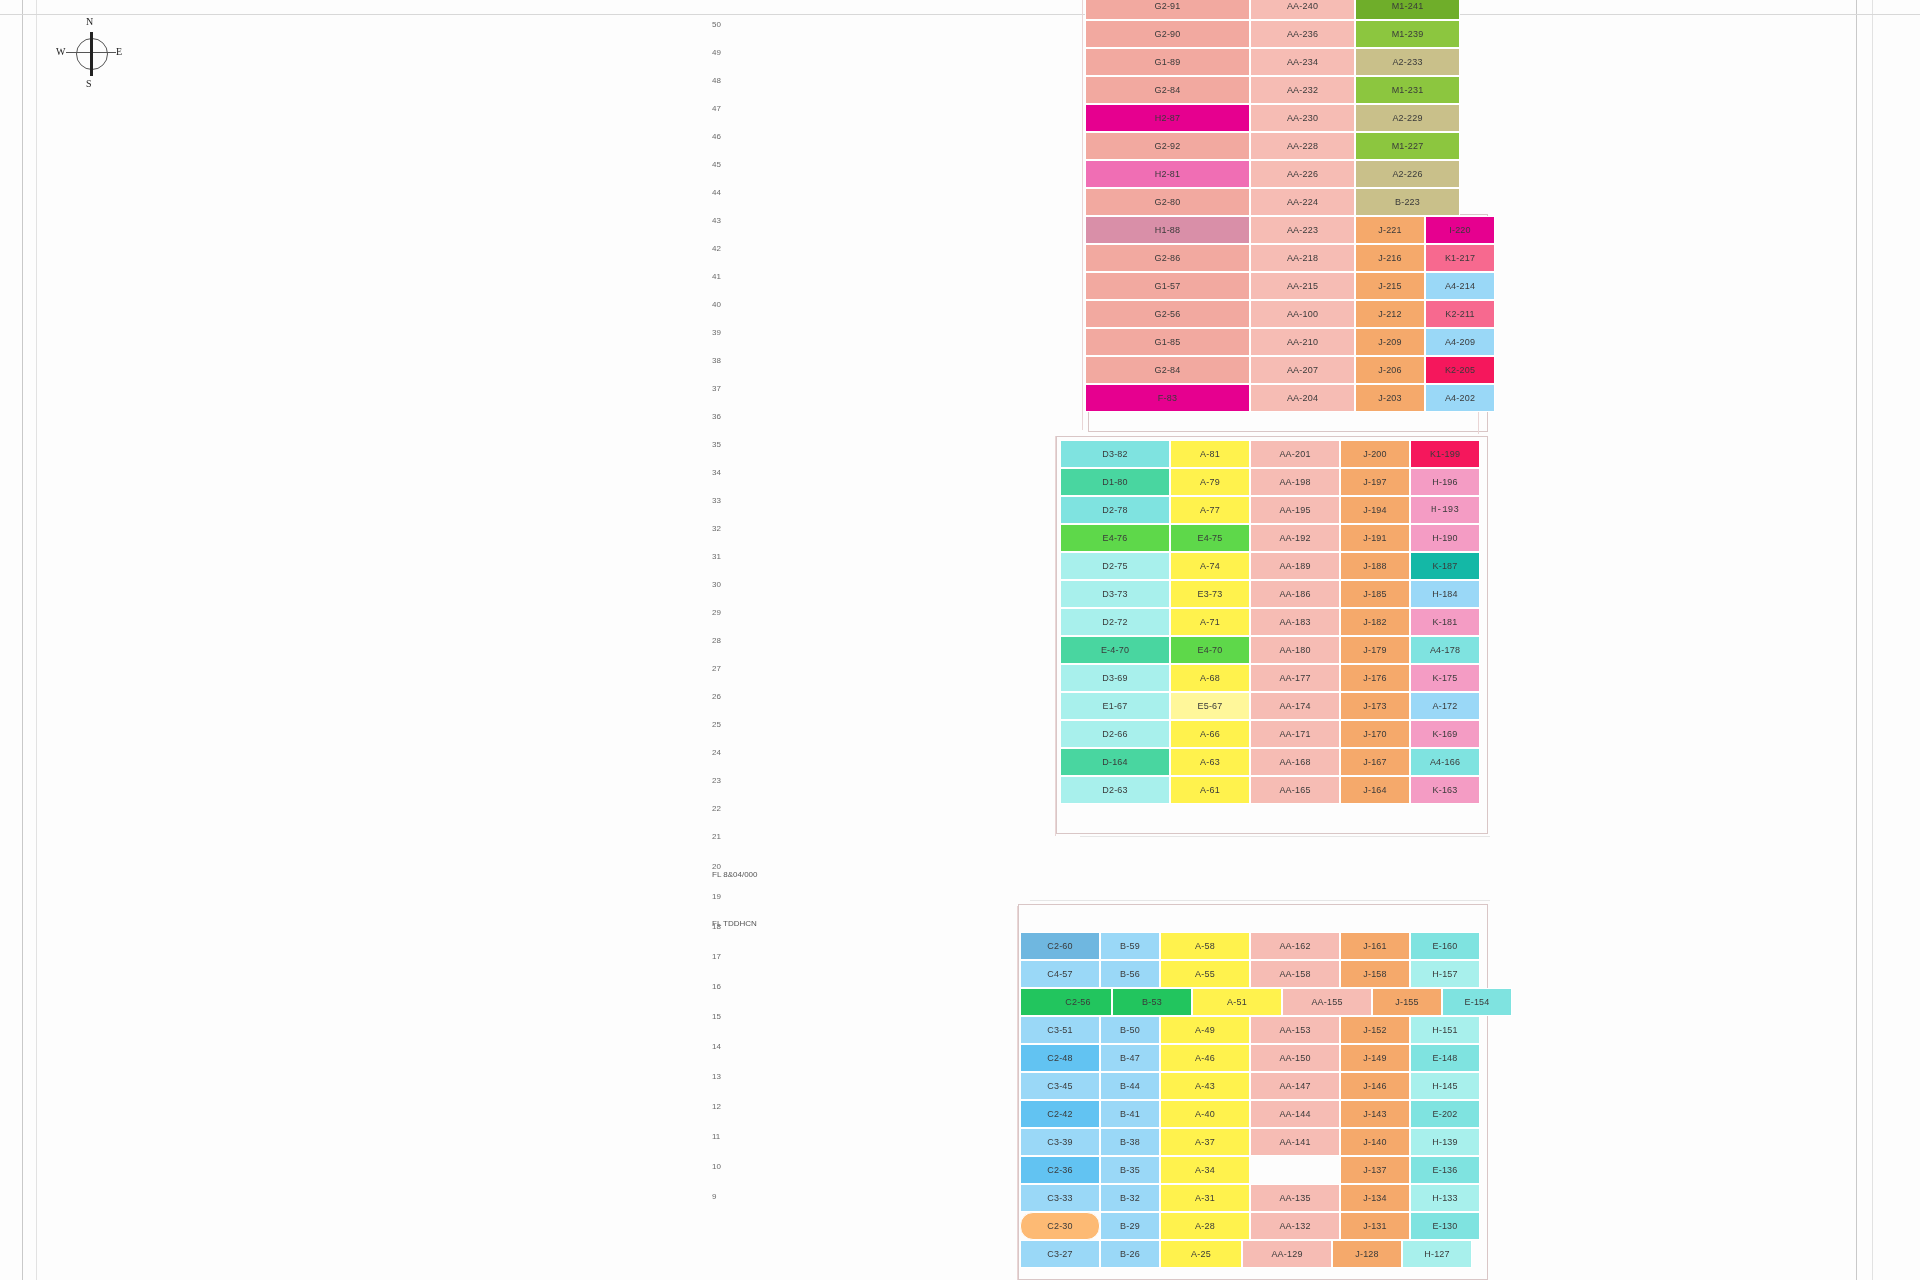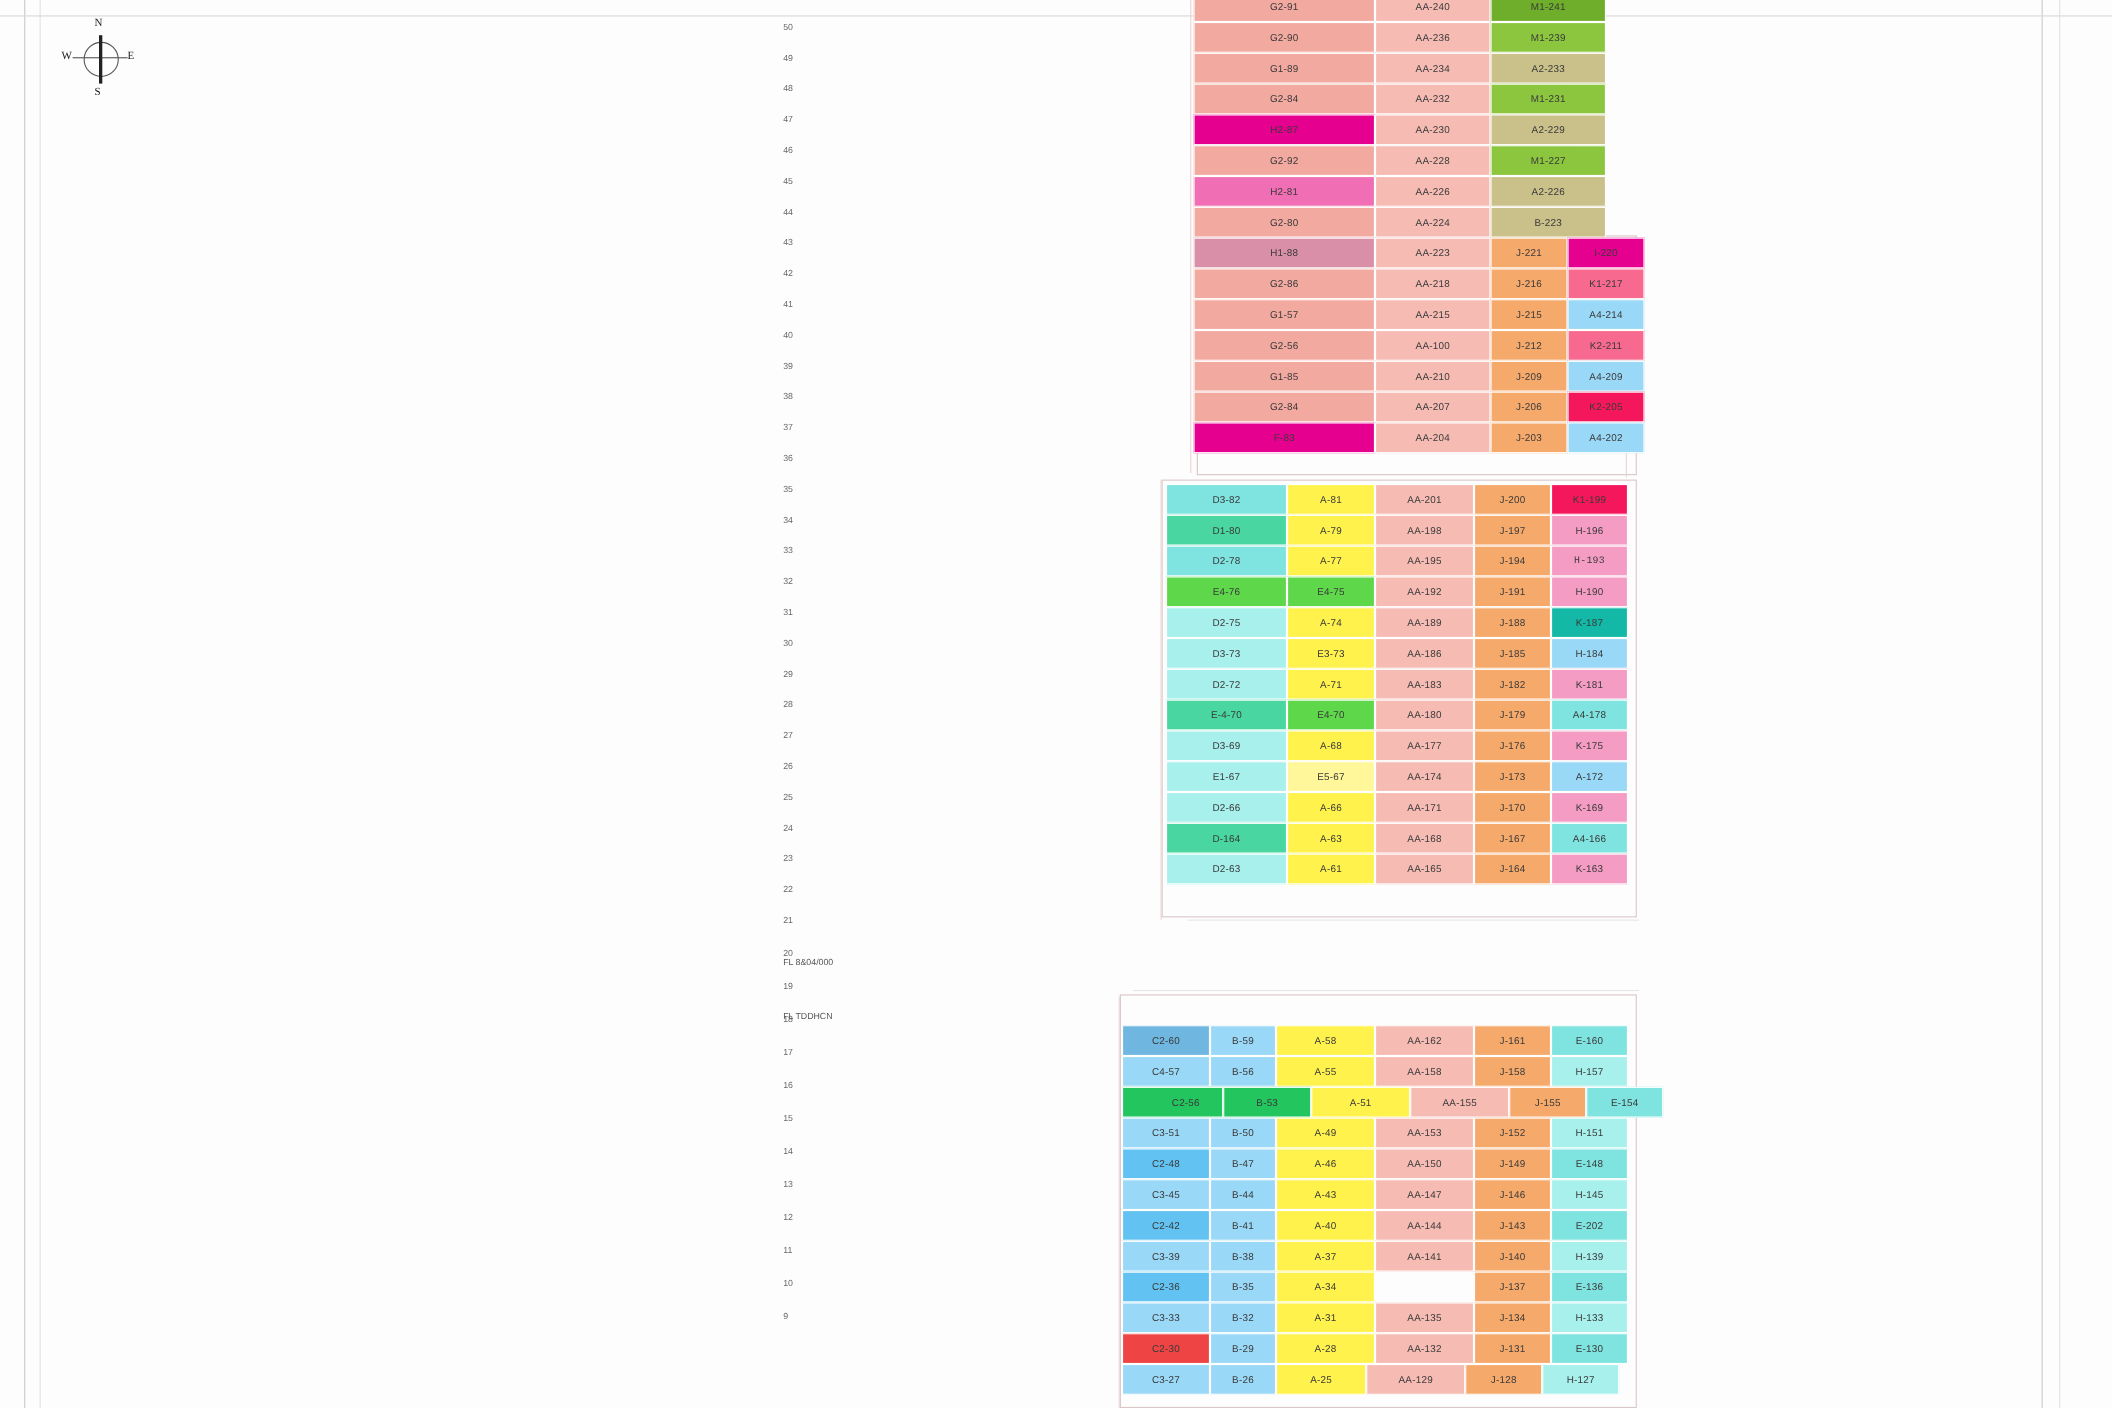--- a/index.html
+++ b/index.html
@@ -494,21 +494,21 @@
         </div>
         <div class="unit-row" style="top: 252px; left: 0px;">
           <div class="cell" style="width: 80px; background: rgb(154, 216, 247);">C3-33</div>
           <div class="cell" style="width: 60px; background: rgb(154, 216, 247);">B-32</div>
           <div class="cell" style="width: 90px; background: rgb(255, 242, 77);">A-31</div>
           <div class="cell" style="width: 90px; background: rgb(246, 188, 180);">AA-135</div>
           <div class="cell" style="width: 70px; background: rgb(245, 169, 107);">J-134</div>
           <div class="cell" style="width: 70px; background: rgb(168, 240, 236);">H-133</div>
         </div>
         <div class="unit-row" style="top: 280px; left: 0px;">
-          <div class="cell" style="width: 80px; background: #ef4444;">C2-30</div>
+          <div class="cell" style="width: 80px; background: #fdba74; border-radius: 13px;">C2-30</div>
           <div class="cell" style="width: 60px; background: rgb(154, 216, 247);">B-29</div>
           <div class="cell" style="width: 90px; background: rgb(255, 242, 77);">A-28</div>
           <div class="cell" style="width: 90px; background: rgb(246, 188, 180);">AA-132</div>
           <div class="cell" style="width: 70px; background: rgb(245, 169, 107);">J-131</div>
           <div class="cell" style="width: 70px; background: rgb(127, 227, 224);">E-130</div>
         </div>
         <div class="unit-row" style="top: 308px; left: 0px;">
           <div class="cell" style="width: 80px; background: rgb(154, 216, 247);">C3-27</div>
           <div class="cell" style="width: 60px; background: rgb(154, 216, 247);">B-26</div>
           <div class="cell" style="width: 82px; background: rgb(255, 242, 77);">A-25</div>

